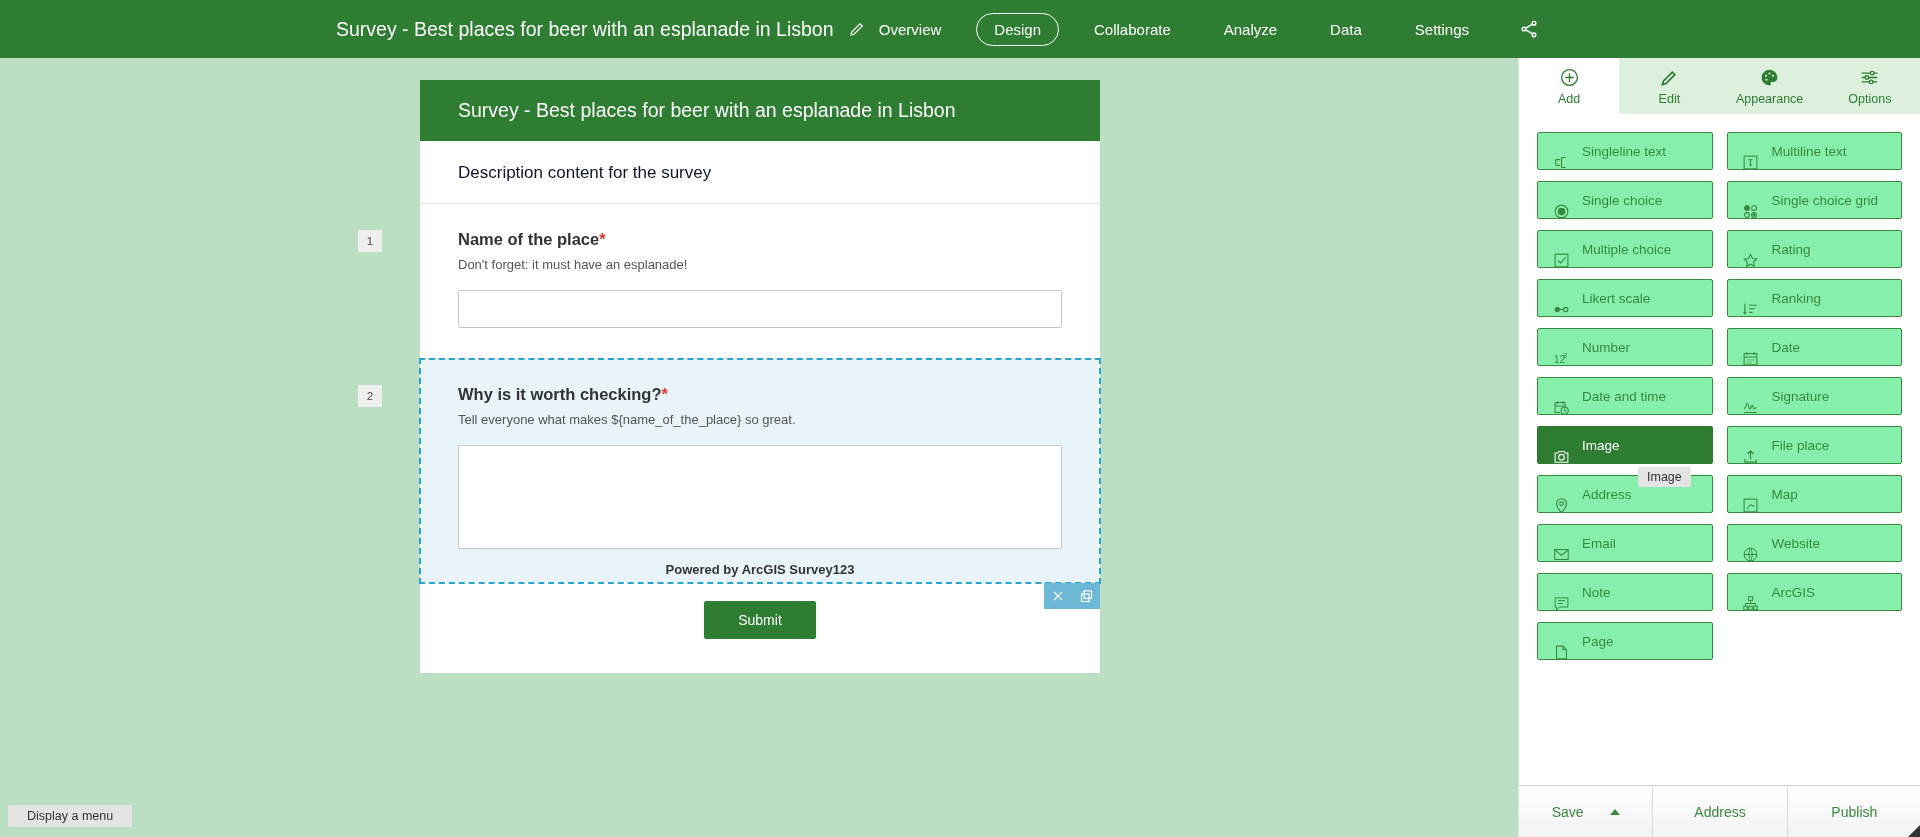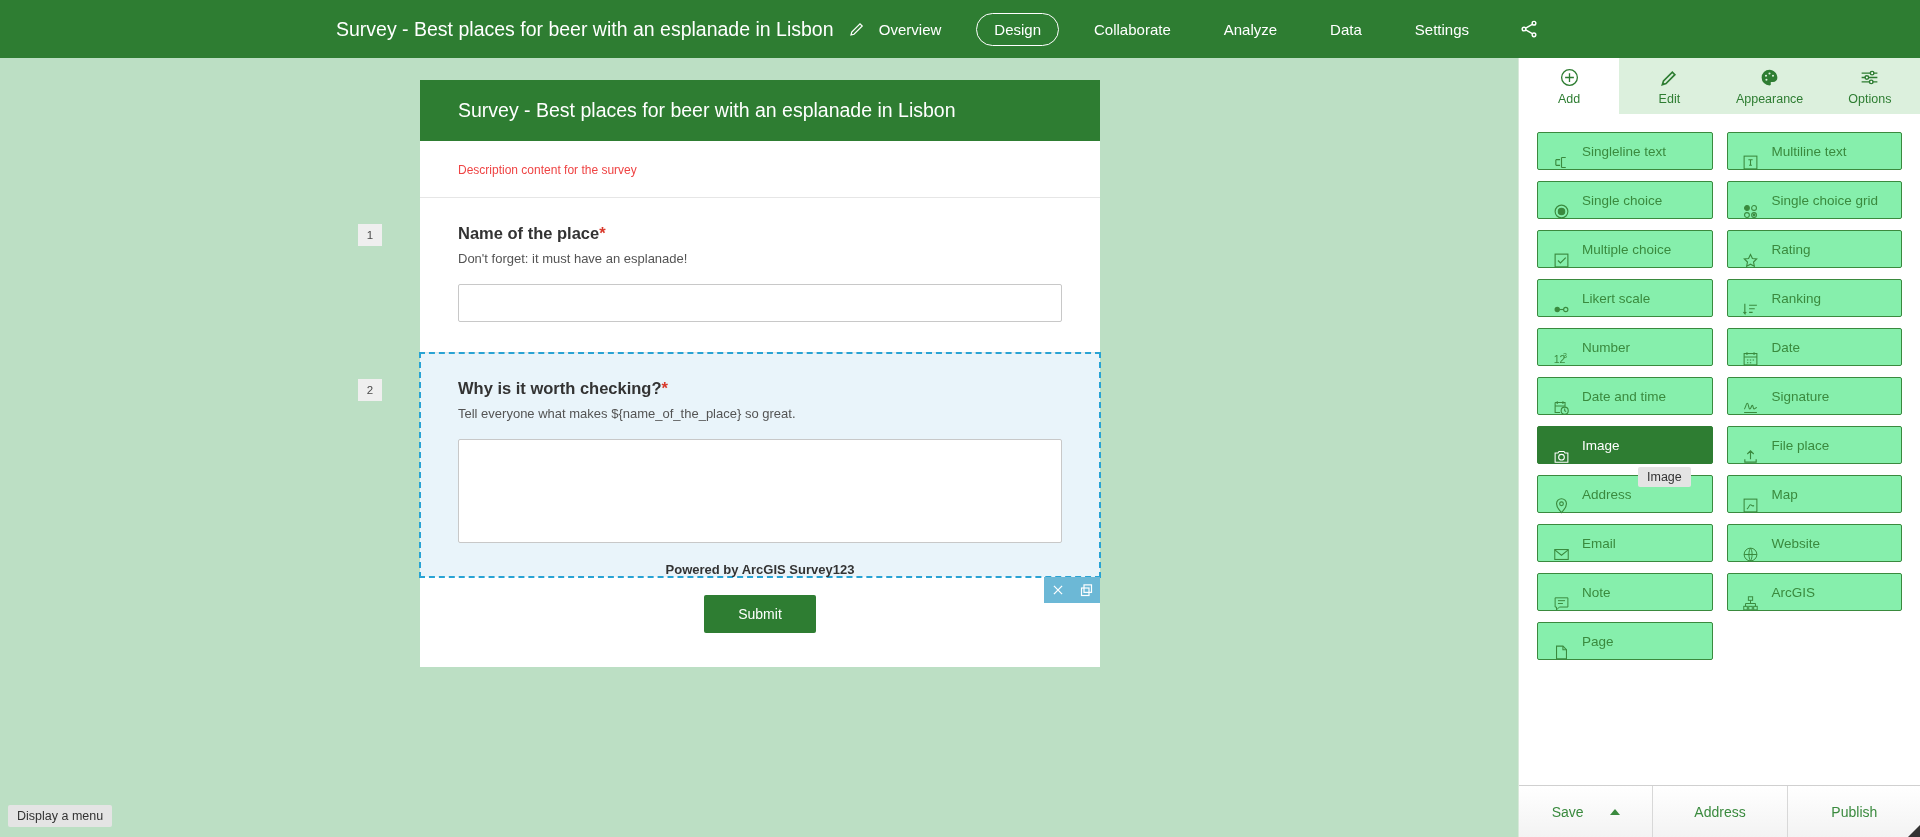--- a/index.html
+++ b/index.html
@@ -48,21 +48,21 @@
 
   .form-card {
     position: absolute; left: 420px; top: 22px; width: 680px;
     background: #ffffff;
   }
   .card-header {
     background: #2e7d32; color: #fff;
     padding: 19px 38px; font-size: 19.5px; font-weight: 400;
   }
   .card-desc {
-    padding: 22px 52px 20px 38px; font-size: 12px; color: #ef4444;
+    padding: 22px 52px 20px 38px; font-size: 17px; color: #0f172a;
     border-bottom: 1px solid #e6e6e6;
   }
 
   .question {
     position: relative; padding: 26px 38px 30px 38px;
   }
   .question.q1 { border-bottom: 1px solid #e6e6e6; }
   .question.selected {
     background: #e9f4fa;
     outline: 2px dashed #29a3d4;
@@ -110,21 +110,21 @@
   }
   .powered {
     position: absolute; left: 420px; top: 0; width: 680px;
     text-align: center; font-size: 13px; font-weight: bold; color: #333;
   }
 
   
   .status-bubble {
     position: absolute; left: 8px; bottom: 10px;
     background: #e4e4e4; color: #333; font-size: 12.5px;
-    padding: 4px 9px; border-radius: 2px;
+    padding: 4px 19px; border-radius: 2px;
   }
 
   
   .right-panel {
     position: absolute; top: 58px; right: 0; width: 402px; height: 779px;
     background: #ffffff; border-left: 1px solid #d8e8da;
   }
   .panel-tabs { display: flex; height: 56px; }
   .panel-tab {
     flex: 1; display: flex; flex-direction: column; align-items: center;

